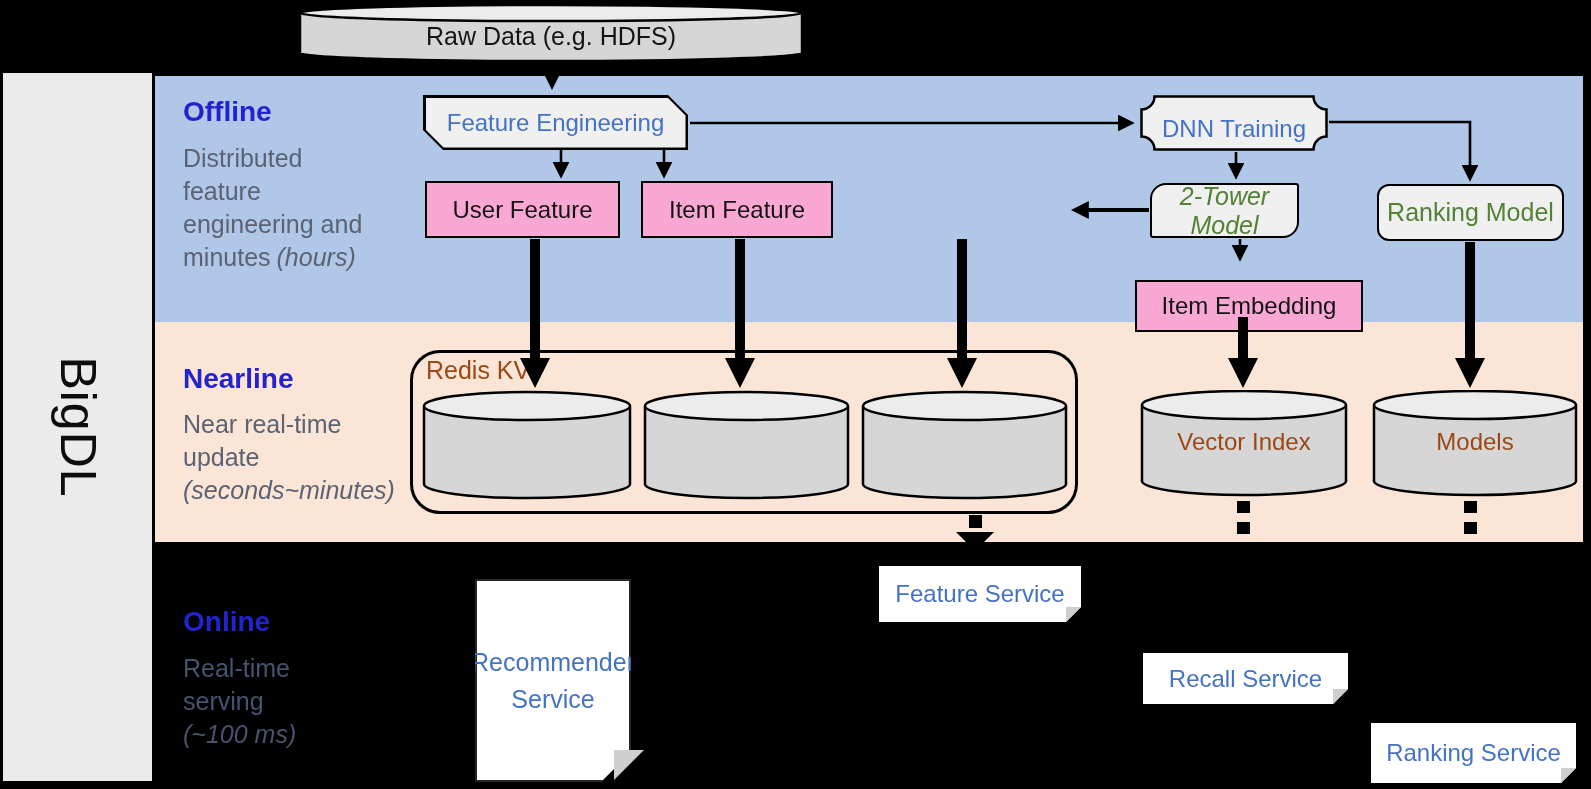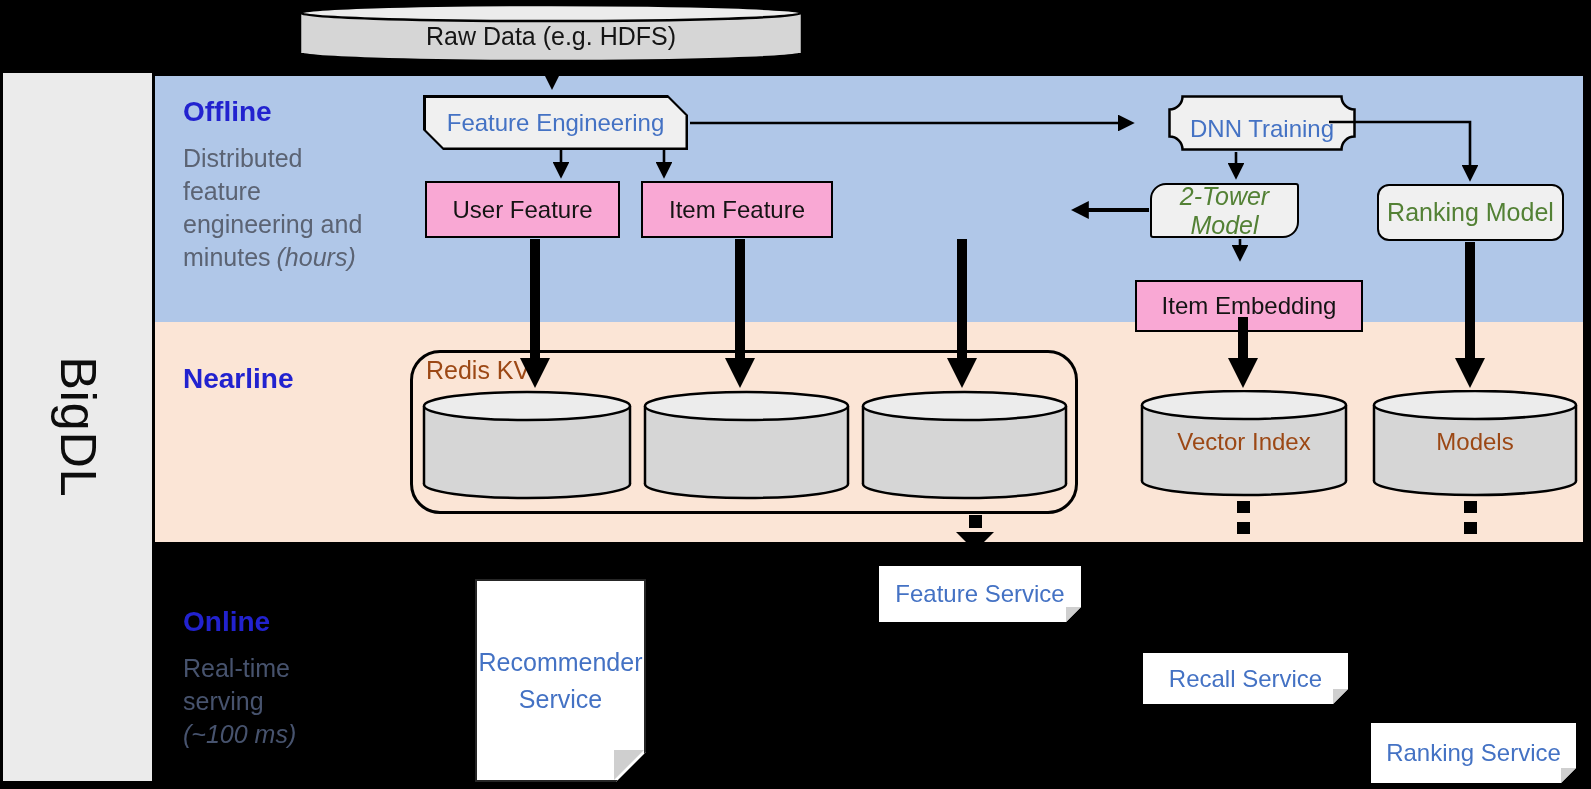--- a/index.html
+++ b/index.html
@@ -82,41 +82,45 @@
 
   <div class="abs sec-title" style="left:183px; top:96px;">Offline</div>
   <div class="abs" style="left:183px; top:142px; width:240px;">
     <span class="sec-desc">Distributed
 feature
 engineering and
 minutes</span><span class="sec-desc dur-inline">(hours)</span>
   </div>
 
   <div class="abs sec-title" style="left:183px; top:363px;">Nearline</div>
+  <div class="abs" style="left:183px; top:408px; width:250px;">
+    <span class="sec-desc">Near real-time
+update</span><span class="sec-desc dur-block">(seconds~minutes)</span>
+  </div>
 
   <div class="abs sec-title" style="left:183px; top:606px;">Online</div>
   <div class="abs" style="left:183px; top:652px; width:170px;">
     <span class="sec-desc sec-desc-online">Real-time
 serving</span><span class="sec-desc sec-desc-online dur-block">(~100 ms)</span>
   </div>
 
   <svg class="abs" style="left:297px; top:4px;" width="508" height="58" viewBox="0 0 508 58">
     <ellipse cx="254" cy="49" rx="251" ry="8" fill="#d6d6d6" stroke="#000" stroke-width="2.5"></ellipse>
     <rect x="3" y="9" width="502" height="40" fill="#d6d6d6"></rect>
     <line x1="3" y1="9" x2="3" y2="49" stroke="#000" stroke-width="2.5"></line>
     <line x1="505" y1="9" x2="505" y2="49" stroke="#000" stroke-width="2.5"></line>
     <ellipse cx="254" cy="9" rx="251" ry="8" fill="#ececec" stroke="#000" stroke-width="2.5"></ellipse>
   </svg>
   <div class="abs" style="left:297px; top:18px; width:508px; height:36px; display:flex; align-items:center; justify-content:center; font-size:25px; color:#141414;">Raw Data (e.g. HDFS)</div>
 
   <div class="abs snip-outer" style="left:423px; top:95px; width:265px; height:55px;">
     <div class="snip-inner blue-text">Feature Engineering</div>
   </div>
 
-  <div class="abs" style="left:1168px; top:95px; width:188px; height:68px;">
+  <div class="abs" style="left:1140px; top:95px; width:188px; height:68px;">
     <svg width="188" height="56" viewBox="0 0 188 56">
       <path d="M14.5,1.5 H173.5 A13,13 0 0 0 186.5,14.5 V41.5 A13,13 0 0 0 173.5,54.5 H14.5 A13,13 0 0 0 1.5,41.5 V14.5 A13,13 0 0 0 14.5,1.5 Z" fill="#f0f0f0" stroke="#000" stroke-width="2.5"></path>
     </svg>
     <div class="overlay-label blue-text">DNN Training</div>
   </div>
 
   <div class="abs box bordered gray-box" style="left:425px; top:181px; width:195px; height:57px;">User Feature</div>
   <div class="abs box bordered gray-box" style="left:641px; top:181px; width:192px; height:57px;">Item Feature</div>
 
   <div class="abs box bordered light-box two-tower green-text" style="left:1150px; top:183px; width:149px; height:55px;font-style:italic;">2-Tower Model</div>
@@ -160,21 +164,21 @@
 
   <svg class="abs" style="left:1372px; top:390px;" width="206" height="107" viewBox="0 0 206 107">
     <ellipse cx="103" cy="91" rx="101" ry="14" fill="#d6d6d6" stroke="#000" stroke-width="2.5"></ellipse>
     <rect x="2" y="15" width="202" height="76" fill="#d6d6d6"></rect>
     <line x1="2" y1="15" x2="2" y2="91" stroke="#000" stroke-width="2.5"></line>
     <line x1="204" y1="15" x2="204" y2="91" stroke="#000" stroke-width="2.5"></line>
     <ellipse cx="103" cy="15" rx="101" ry="14" fill="#ececec" stroke="#000" stroke-width="2.5"></ellipse>
   </svg>
   <div class="abs cyl-label" style="left:1372px; top:428px; width:206px;">Models</div>
 
-  <div class="abs doc" style="left:475px; top:579px; width:171px; height:203px; padding:0 0;">Recommender Service</div>
+  <div class="abs doc" style="left:475px; top:579px; width:156px; height:203px; padding:0 0;">Recommender Service</div>
   <div class="abs doc-flap" style="left:614px; top:750px;"></div>
 
   <div class="abs svc" style="left:879px; top:566px; width:202px; height:56px;">Feature Service</div>
   <div class="abs svc-flap" style="left:1066px; top:607px;"></div>
 
   <div class="abs svc" style="left:1143px; top:653px; width:205px; height:51px;">Recall Service</div>
   <div class="abs svc-flap" style="left:1333px; top:689px;"></div>
 
   <div class="abs svc" style="left:1371px; top:723px; width:205px; height:60px;">Ranking Service</div>
   <div class="abs svc-flap" style="left:1561px; top:768px;"></div>

